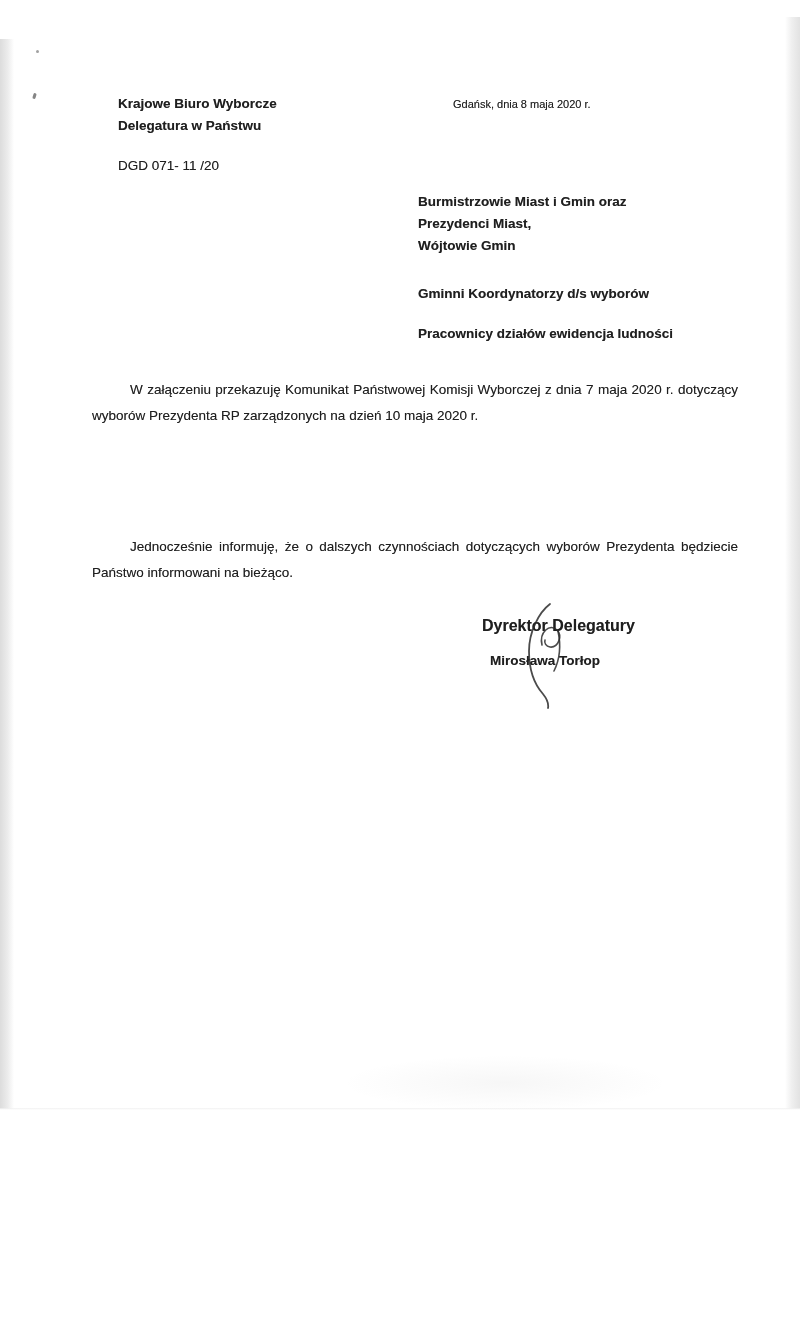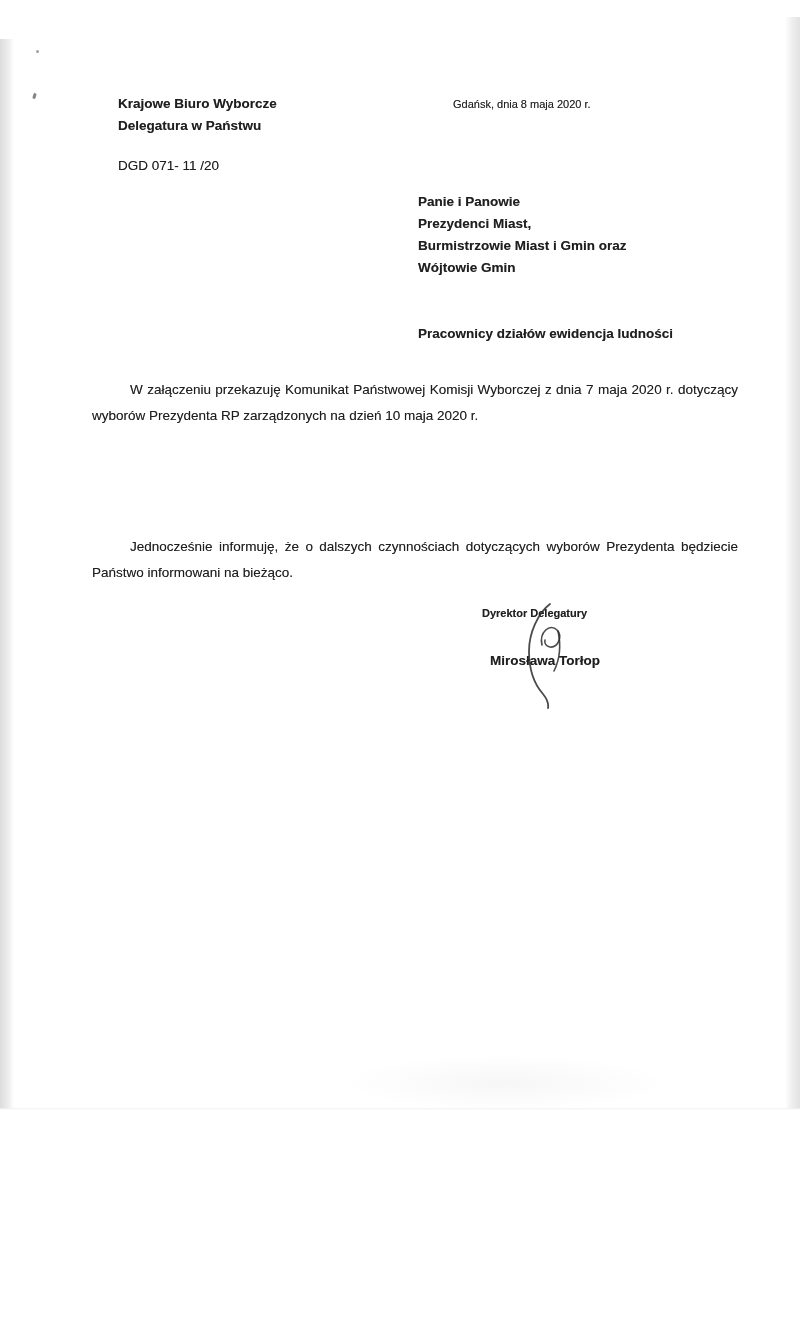--- a/index.html
+++ b/index.html
@@ -55,21 +55,21 @@
     position:absolute;left:92px;width:646px;
     font-size:13.5px;line-height:26px;
     text-align:justify;text-indent:38px;
     text-shadow:0 0 0.5px rgba(40,40,40,0.5);
     margin:0;
   }
   .p1{top:360px;}
   .p2{top:425px;}
   .p3{top:517px;}
 
-  .sig-title{left:482px;top:586px;font-size:11px;line-height:20px;}
+  .sig-title{left:482px;top:599px;font-size:16px;line-height:20px;}
   .sig-name{left:490px;top:634px;font-size:13.5px;line-height:20px;}
   .sig-scrawl{position:absolute;left:520px;top:584px;width:62px;height:108px;}
 </style>
 </head>
 <body>
 
 <div class="canvas">
 
   <div class="scan-edge-left"></div>
   <div class="scan-edge-right"></div>
@@ -81,25 +81,25 @@
   <div class="txt bold sender">
     <div>Krajowe Biuro Wyborcze</div>
     <div>Delegatura w Państwu</div>
   </div>
 
   <div class="txt place-date">Gdańsk, dnia 8 maja 2020 r.</div>
 
   <div class="txt reference">DGD 071- 11 /20</div>
 
   <div class="txt bold addressees">
-    <div>Panie i Panowie</div>
+    <div>Burmistrzowie Miast i Gmin oraz</div>
     <div>Prezydenci Miast,</div>
-    <div>Burmistrzowie Miast i Gmin oraz</div>
     <div>Wójtowie Gmin</div>
   </div>
+  <div class="txt bold coordinators">Gminni Koordynatorzy d/s wyborów</div>
   <div class="txt bold staff">Pracownicy działów ewidencja ludności</div>
 
   <p class="para p1">W załączeniu przekazuję Komunikat Państwowej Komisji Wyborczej z dnia 7 maja 2020 r. dotyczący wyborów Prezydenta RP zarządzonych na dzień 10 maja 2020 r.</p>
   <p class="para p3">Jednocześnie informuję, że o dalszych czynnościach dotyczących wyborów Prezydenta będziecie Państwo informowani na bieżąco.</p>
 
   <div class="txt bold sig-title">Dyrektor Delegatury</div>
   <div class="txt bold sig-name">Mirosława Torłop</div>
 
   <svg class="sig-scrawl" viewBox="0 0 62 108" fill="none" xmlns="http://www.w3.org/2000/svg">
     <path d="M30 3 C18 12, 9 32, 9 50 C9 70, 15 84, 23 93 C27 98, 29 102, 28 107" stroke="#2b2b2b" stroke-width="1.8" stroke-linecap="round" opacity="0.85"></path>

